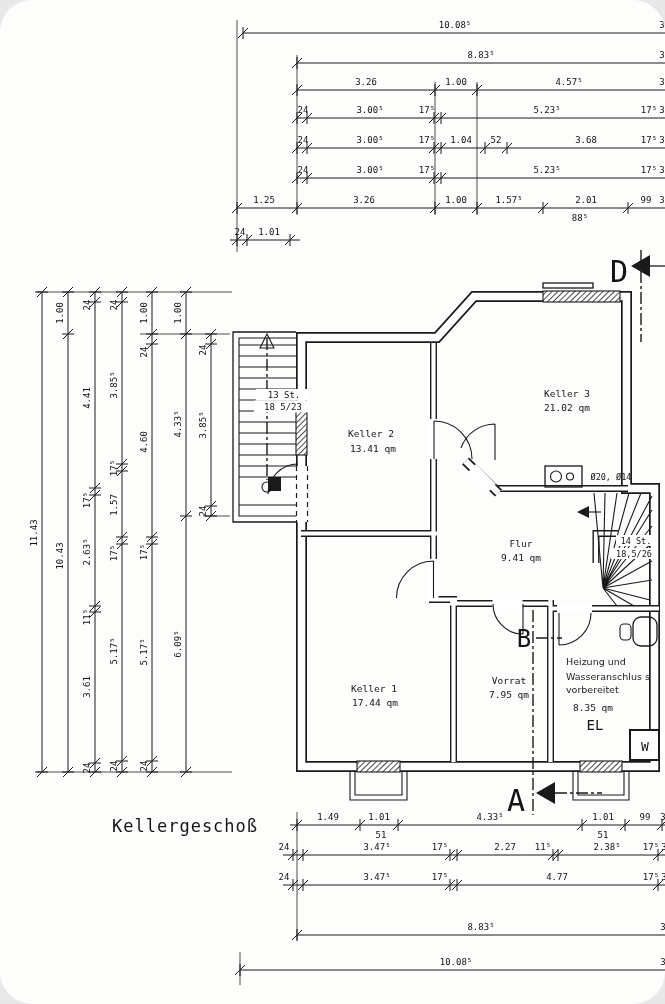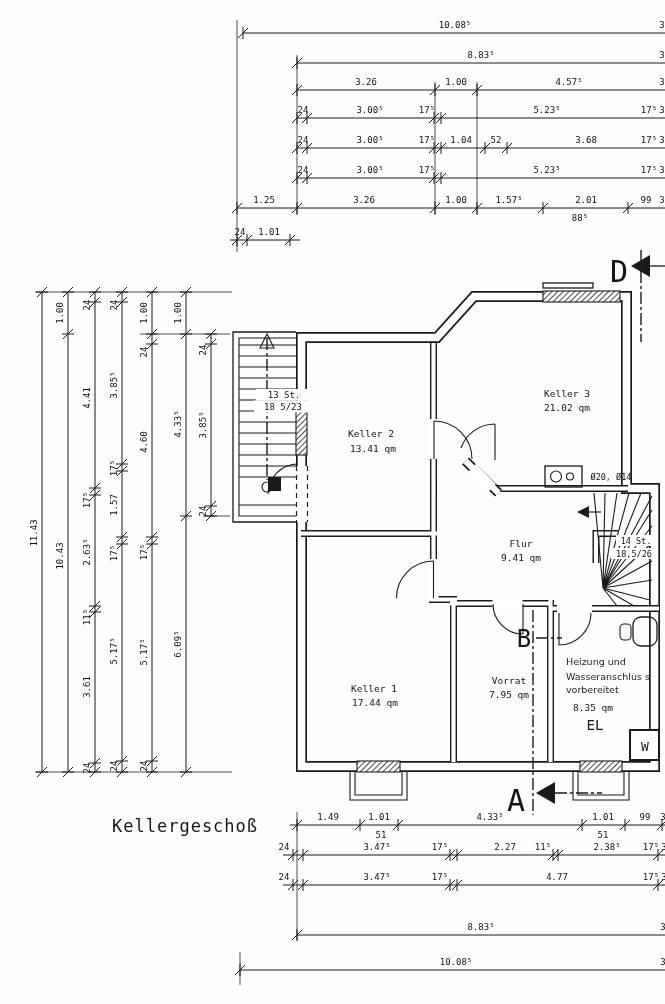--- a/index.html
+++ b/index.html
@@ -1,17 +1,17 @@
 <!DOCTYPE html>
 <html><head>
 <meta charset="utf-8">
 <style>
   html,body{margin:0;padding:0;background:#e8e8e8;}
   #page{position:relative;width:665px;height:1004px;background:#fdfdfc;overflow:hidden;
-        font-family:"DejaVu Sans Mono",monospace;}
+        font-family:"DejaVu Sans Mono",monospace;border-radius:32px;}
   svg{position:absolute;left:0;top:0;}
   text{user-select:none;}
   .dl{stroke:#1a1a1a;stroke-width:1;}
   .dt{font:9px "DejaVu Sans Mono",monospace;fill:#111;text-anchor:middle;}
   .rt{font:9.5px "DejaVu Sans Mono",monospace;fill:#141414;text-anchor:middle;}
   .ht{font:9.5px "DejaVu Sans",sans-serif;fill:#1d1d1d;}
   .mk{font:30px "DejaVu Sans Mono",monospace;fill:#141414;text-anchor:middle;}
   .mkB{font:24px "DejaVu Sans Mono",monospace;fill:#141414;text-anchor:middle;}
   .smt{font:9px "DejaVu Sans Mono",monospace;fill:#141414;text-anchor:middle;}
   .tit{font:17px "DejaVu Sans Mono",monospace;fill:#141414;letter-spacing:1px;}

